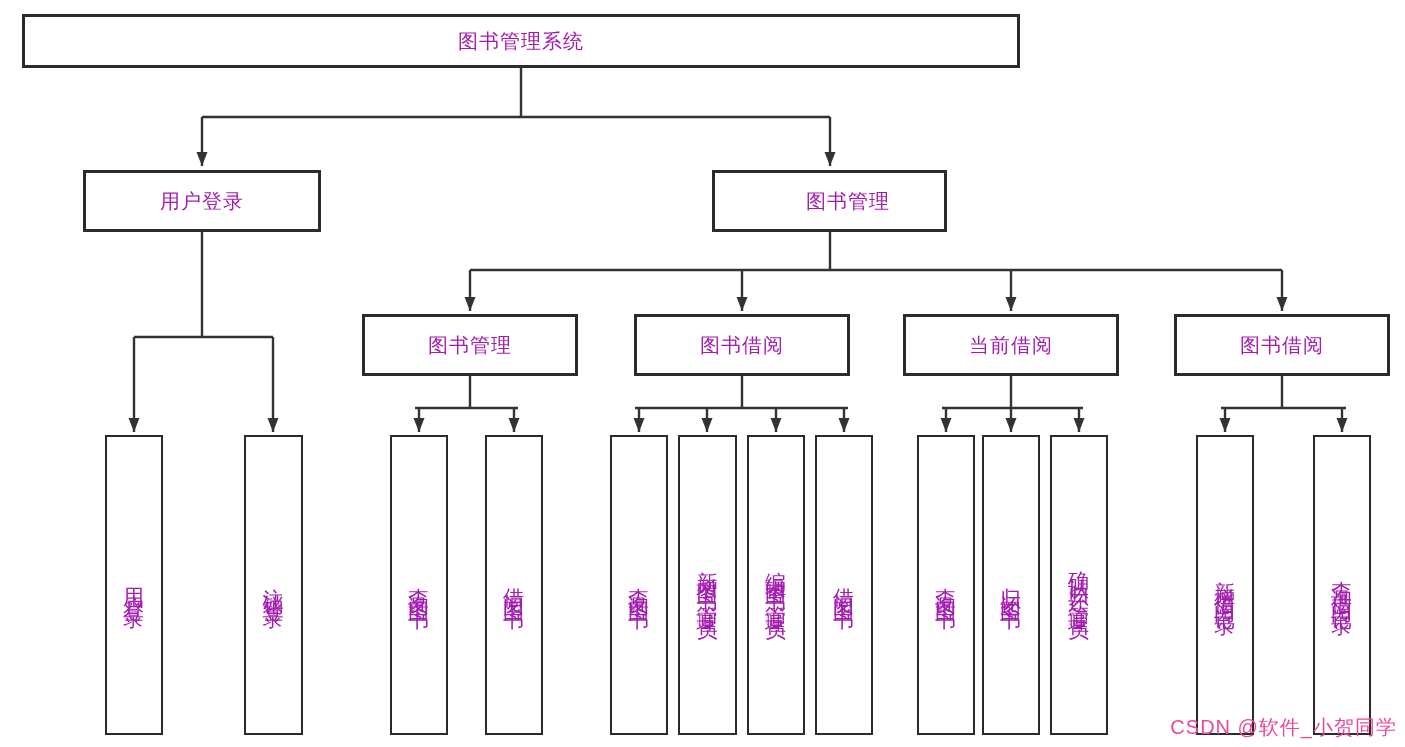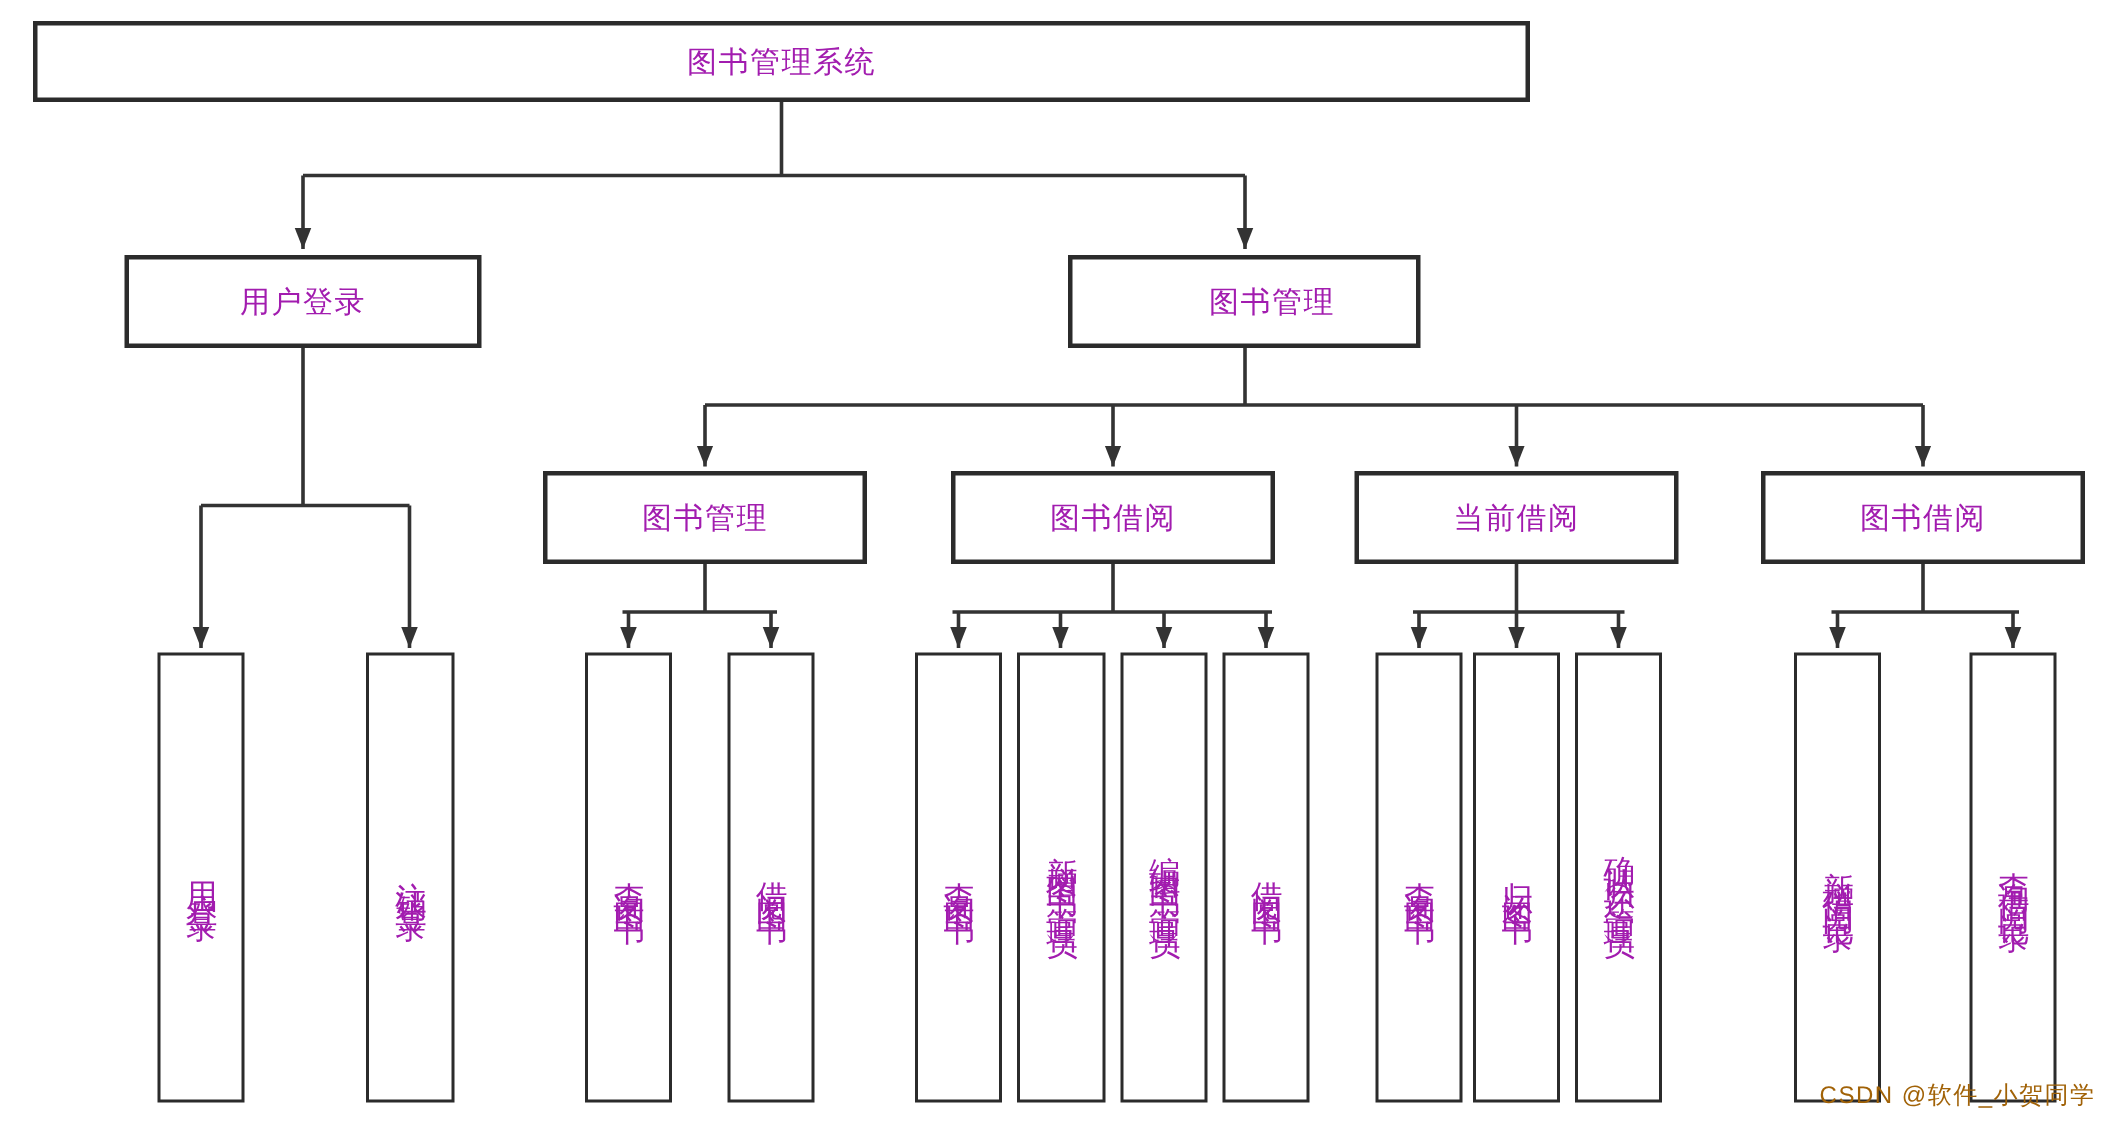--- a/index.html
+++ b/index.html
@@ -43,22 +43,22 @@
     writing-mode: vertical-rl;
     text-orientation: mixed;
     font-size: 21px;
     line-height: 1;
     letter-spacing: 7px;
   }
   .watermark {
     position: absolute;
     right: 8px;
     bottom: 6px;
-    font-size: 16px;
-    color: #a16207;
+    font-size: 20px;
+    color: #ec4899;
     letter-spacing: 1px;
     white-space: nowrap;
   }
 </style>
 </head>
 <body>
 
 <div class="canvas">
 
   <svg class="wires" width="1405" height="747" viewBox="0 0 1405 747">

